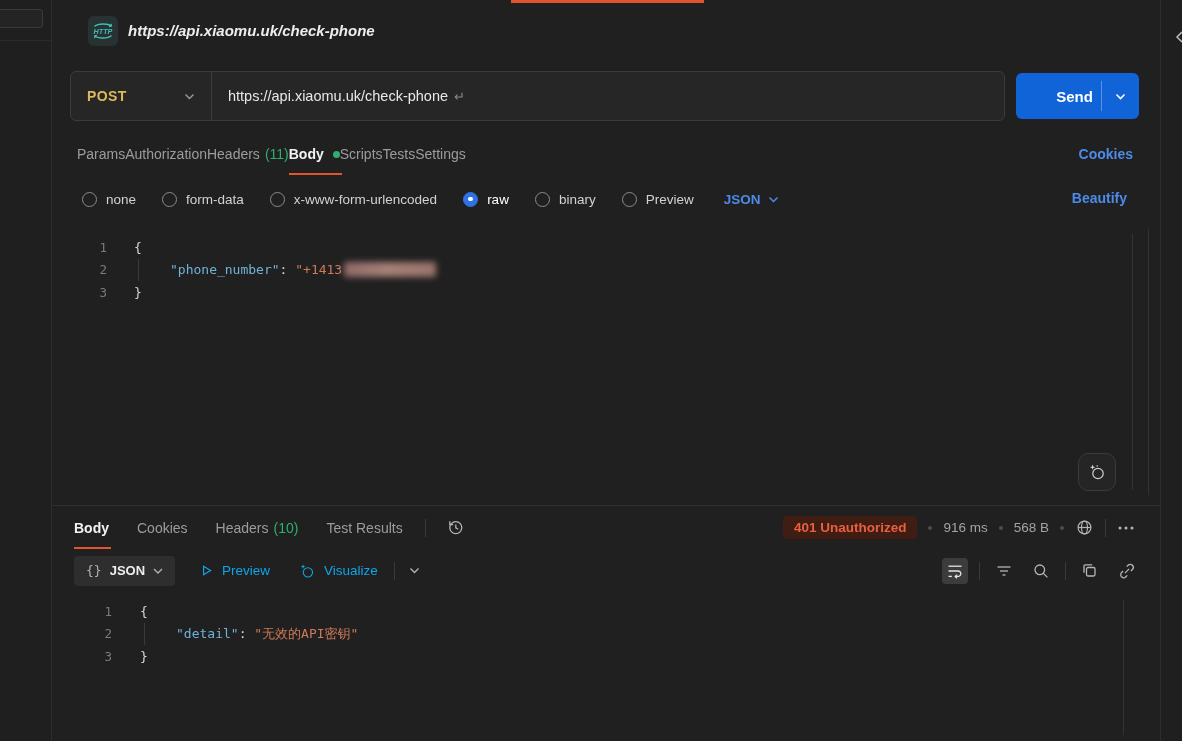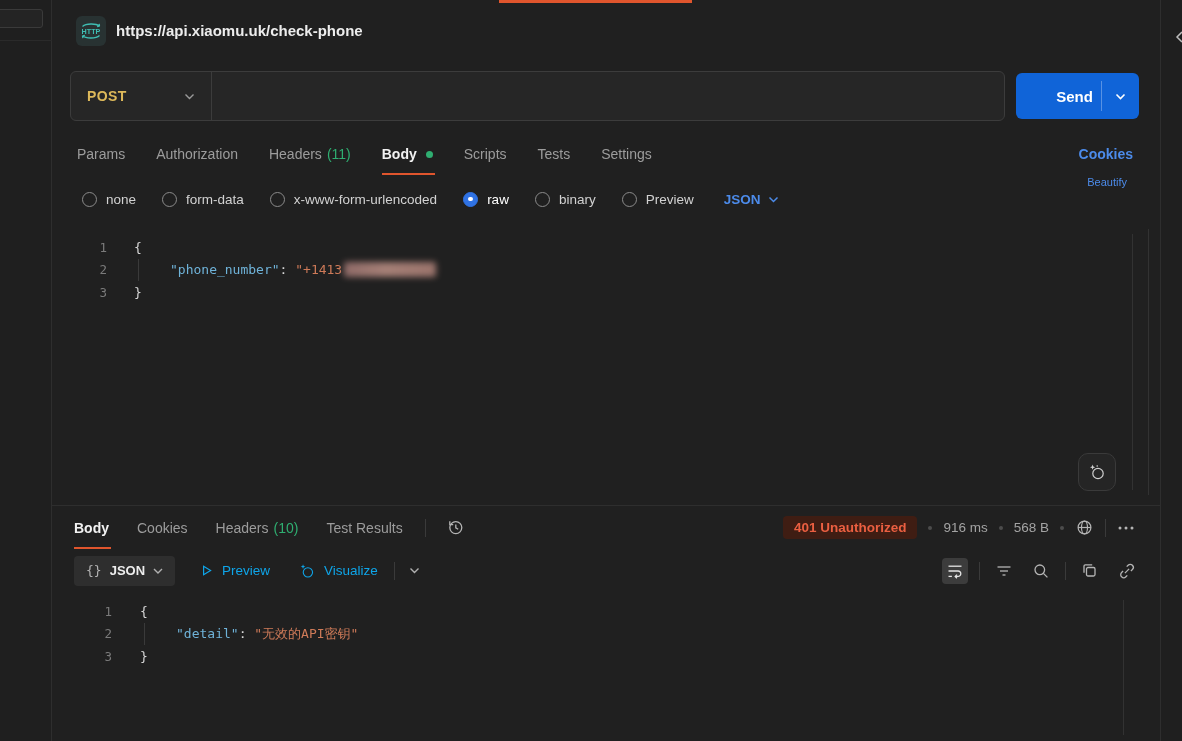--- a/index.html
+++ b/index.html
@@ -18,21 +18,21 @@
   .sidebar-line{position:absolute;left:0;top:40px;width:52px;height:1px;background:#2a2a2a;}
 
   
   .right-rail{position:absolute;left:1160px;top:0;width:22px;height:741px;background:#1f1f1f;border-left:1px solid #2e2e2e;}
   .rail-icon{position:absolute;left:12px;top:30px;color:#bdbdbd;}
 
   
   .content{position:absolute;left:52px;top:0;width:1108px;height:741px;background:#202020;}
 
   
-  .topbar{position:absolute;top:0;left:4px;width:100%;height:62px;}
+  .topbar{position:absolute;top:0;left:16px;width:100%;height:62px;font-style:italic;}
   .tab-accent{position:absolute;left:443px;top:0;width:193px;height:3px;background:var(--accent);}
   .http-badge{position:absolute;left:20px;top:16px;width:30px;height:30px;border-radius:6px;background:#283232;
     color:#3fbdb2;display:grid;place-items:center;}
   .req-title{position:absolute;left:60px;top:22px;font-size:15px;font-weight:700;color:#ededed;}
   .save-btn{position:absolute;left:966px;top:14px;width:122px;height:34px;background:#2d2d2d;border-radius:4px;
     display:flex;align-items:stretch;color:#dcdcdc;cursor:pointer;}
   .save-main{flex:1;display:flex;align-items:center;justify-content:center;gap:8px;font-size:14px;}
   .save-sep{width:1px;background:#424242;margin:5px 0;}
   .save-caret{width:33px;display:grid;place-items:center;color:#bdbdbd;}
   .topbar-div{position:absolute;left:1107px;top:8px;width:1px;height:46px;background:#2e2e2e;}
@@ -47,37 +47,37 @@
   .bar-div{width:1px;align-self:stretch;background:#3c3c3c;}
   .url-text{padding-left:16px;font-size:14.5px;color:#e8e8e8;}
   .url-ret{color:#8a8a8a;margin-left:6px;font-size:13px;}
   .send-btn{position:absolute;left:964px;top:3px;width:123px;height:46px;background:var(--send-blue);border-radius:6px;
     display:flex;align-items:stretch;color:#fff;cursor:pointer;}
   .send-main{width:85px;display:flex;align-items:center;justify-content:center;font-size:15px;font-weight:700;padding-left:32px;}
   .send-sep{width:1px;background:rgba(255,255,255,.3);margin:8px 0;}
   .send-caret{flex:1;display:grid;place-items:center;}
 
   
-  .req-tabs{position:absolute;top:133px;left:25px;height:42px;display:flex;gap:31px;align-items:center;font-size:14px;color:#9c9c9c;}
+  .req-tabs{position:absolute;top:133px;left:25px;height:42px;display:flex;align-items:center;font-size:14px;color:#9c9c9c;}
   .tab{position:relative;display:flex;align-items:center;height:42px;cursor:pointer;white-space:nowrap;}
   .tab .count{color:var(--green);margin-left:5px;}
   .tab.active{color:#f2f2f2;font-weight:600;}
   .tab.active::after{content:"";position:absolute;left:0;right:-2px;bottom:0;height:2px;background:var(--accent);}
   .body-dot{width:7px;height:7px;border-radius:50%;background:var(--green);margin-left:9px;}
   .cookies-link{position:absolute;top:146px;right:27px;color:var(--link-blue);font-weight:600;font-size:14px;cursor:pointer;}
 
   
   .type-row{position:absolute;top:184px;left:30px;height:30px;display:flex;gap:26px;align-items:center;font-size:13.5px;color:#d2d2d2;}
   .radio-opt{display:flex;align-items:center;gap:9px;cursor:pointer;}
   .radio{width:15px;height:15px;border:1.5px solid #8b8b8b;border-radius:50%;background:transparent;position:relative;}
   .radio-opt.selected .radio{border-color:#2f72e4;background:#2f72e4;}
   .radio-opt.selected .radio::after{content:"";position:absolute;left:4.2px;top:4.2px;width:4.6px;height:4.6px;border-radius:50%;background:#fff;}
   .radio-opt.selected{color:#fff;}
   .json-select{display:flex;align-items:center;gap:8px;color:var(--link-blue);font-weight:600;cursor:pointer;margin-left:4px;}
-  .beautify-link{position:absolute;top:176px;right:33px;color:var(--link-blue);font-weight:400;font-size:11px;cursor:pointer;}
+  .beautify-link{position:absolute;top:190px;right:33px;color:var(--link-blue);font-weight:700;font-size:14px;cursor:pointer;}
 
   
   .editor{position:absolute;left:0;width:100%;font-family:"DejaVu Sans Mono",monospace;font-size:13px;}
   .req-editor{top:226px;height:279px;}
   .code-line{display:flex;align-items:center;height:22.5px;position:relative;}
   .ln{width:55px;text-align:right;color:#7b7b7b;font-size:12.5px;flex:none;}
   .lcode{padding-left:27px;color:#d8d8d8;white-space:pre;}
   .indent{display:inline-block;width:36px;}
   .tok-key{color:var(--code-key);}
   .tok-str{color:var(--code-string);}
@@ -153,20 +153,23 @@
       <div class="request-bar">
         <div class="method">
           <span class="method-label">POST</span>
           <span class="method-caret">
             <svg width="11" height="7" viewBox="0 0 11 7" fill="none" stroke="currentColor" stroke-width="1.4">
                 <path d="M1.5 1.5l4 4 4-4"></path>
               </svg>
           </span>
         </div>
         <div class="bar-div"></div>
+        <div class="url-text">
+          <span>https://api.xiaomu.uk/check-phone</span><span class="url-ret">↵</span>
+        </div>
       </div>
       <div class="send-btn">
         <div class="send-main">Send</div>
         <div class="send-sep"></div>
         <div class="send-caret">
           <svg width="11" height="7" viewBox="0 0 11 7" fill="none" stroke="currentColor" stroke-width="1.6">
               <path d="M1.5 1.5l4 4 4-4"></path>
             </svg>
         </div>
       </div>

